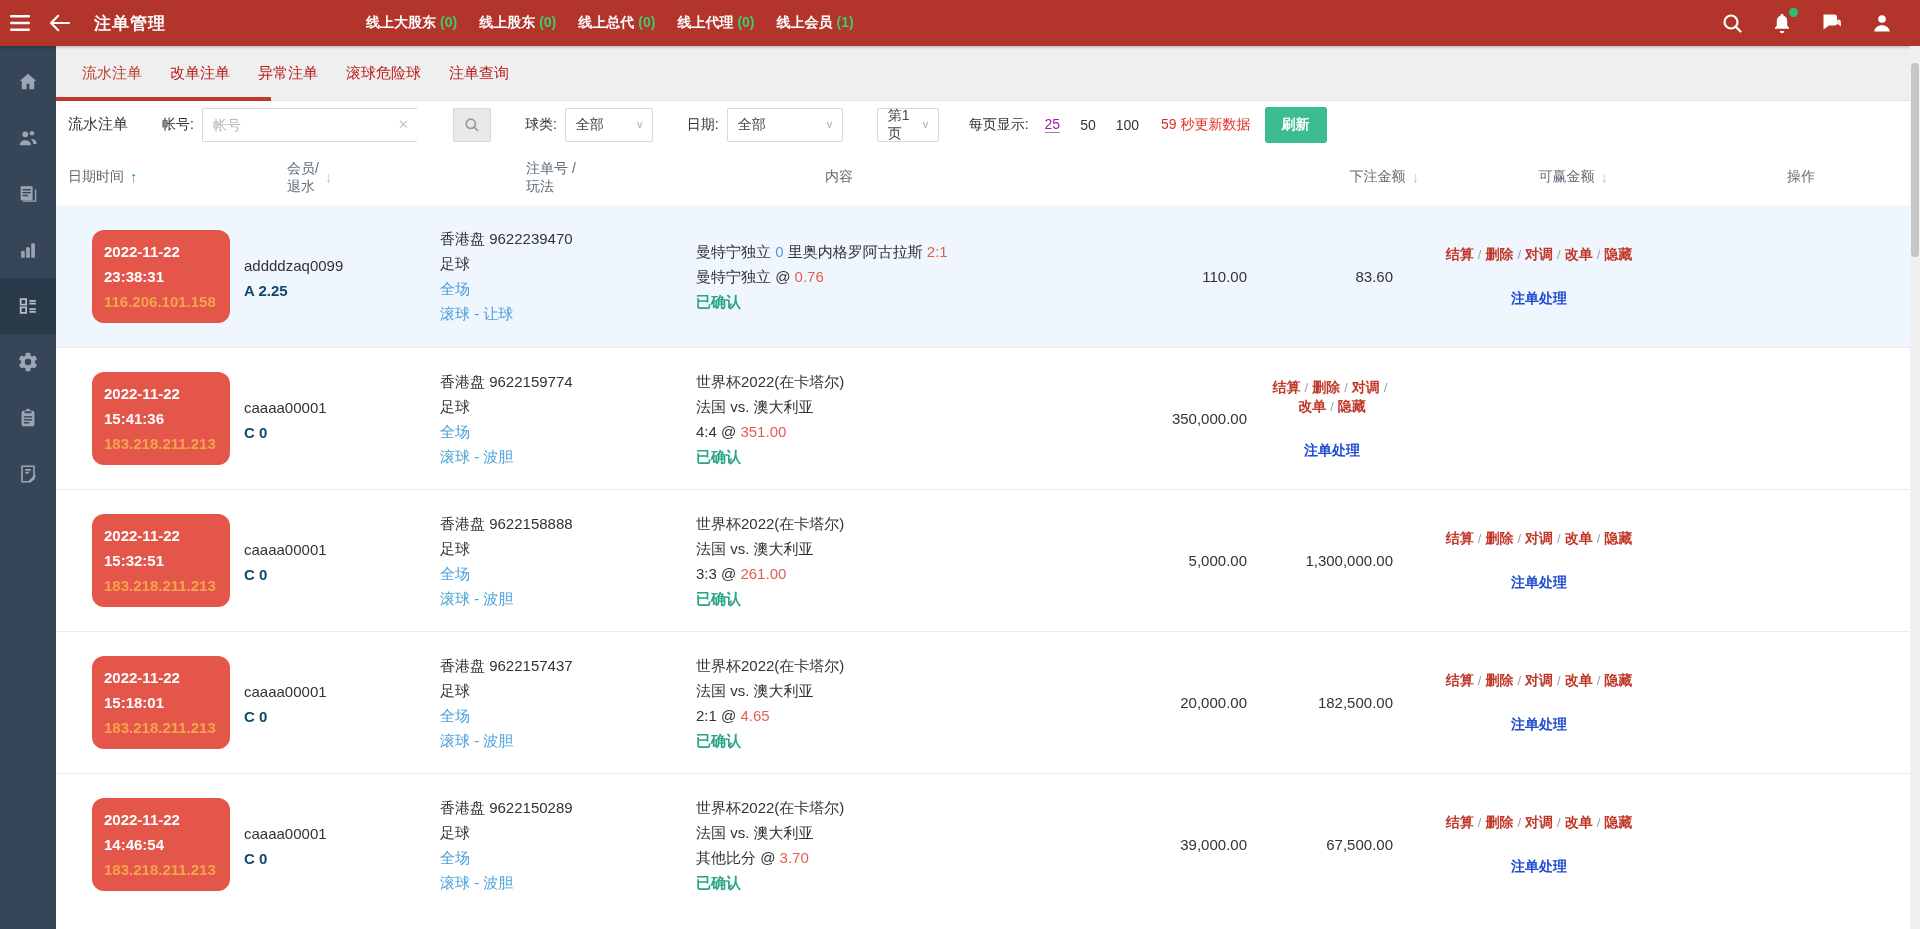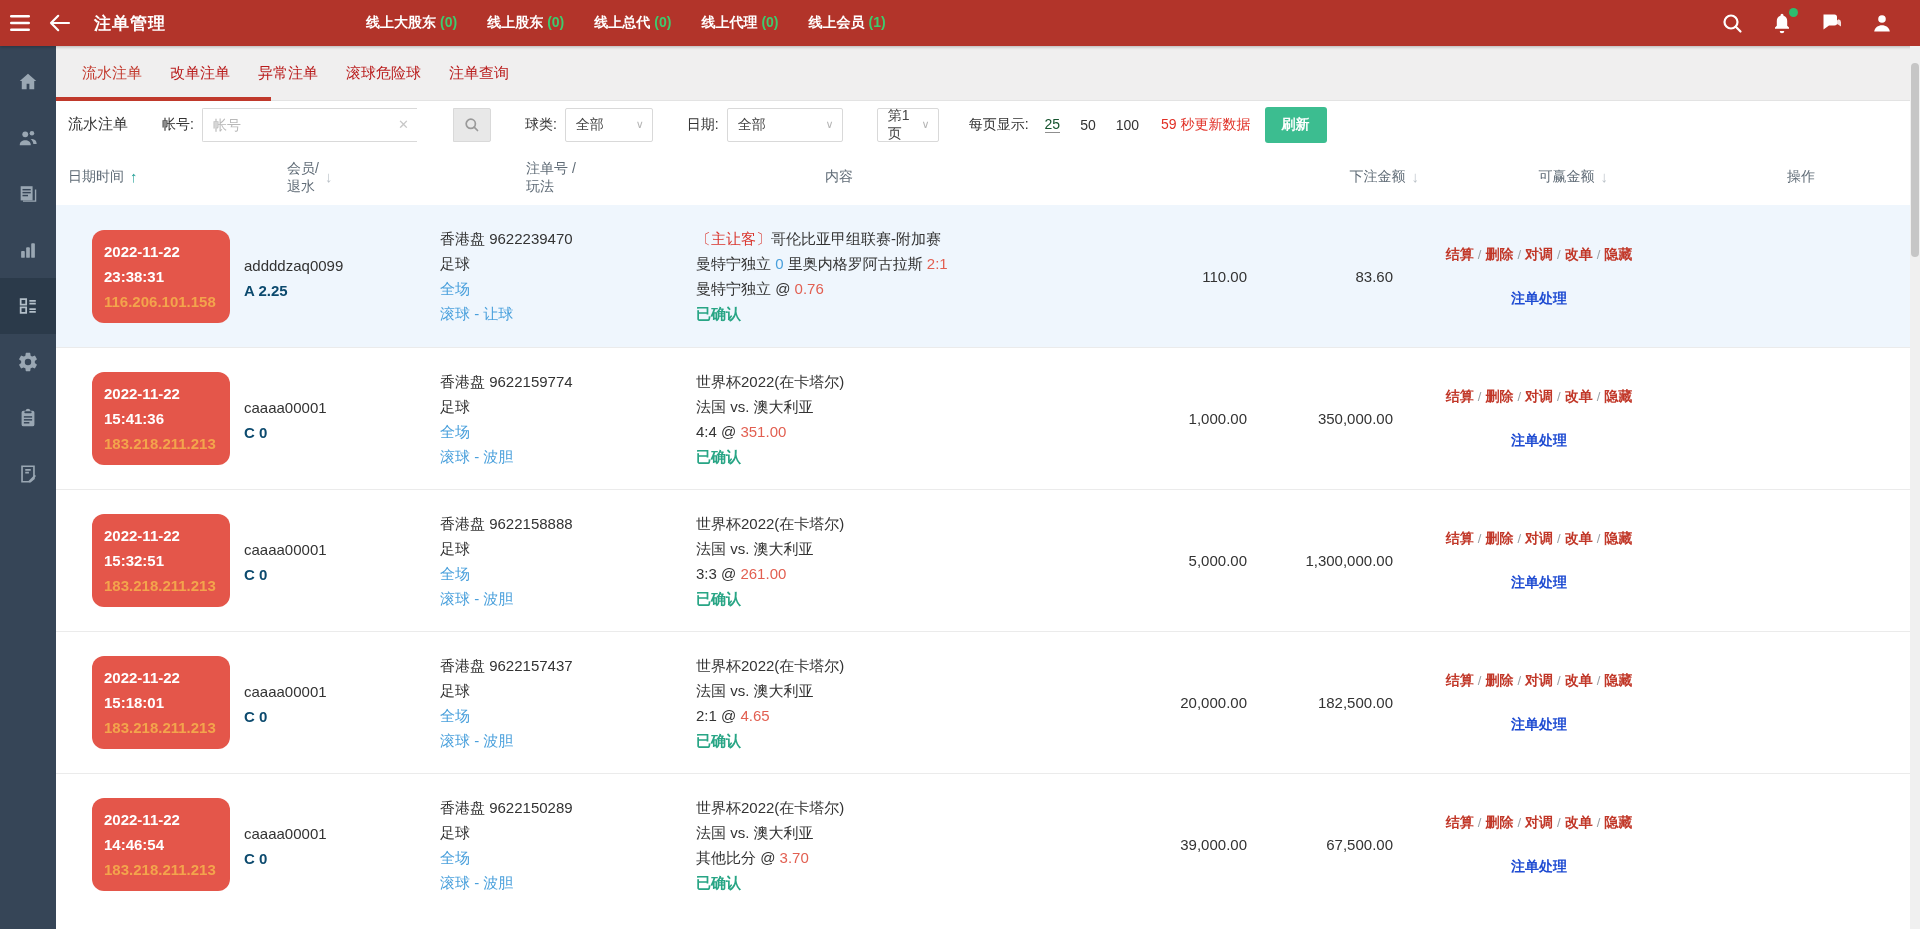--- a/index.html
+++ b/index.html
@@ -6,21 +6,21 @@
   html,body { width:1920px; height:929px; overflow:hidden; background:#fff;
     font-family:"Liberation Sans","DejaVu Sans",sans-serif; }
 
   
   .topbar { position:fixed; top:0; left:0; width:1920px; height:46px; background:#b2342a;
     display:flex; align-items:center; color:#fff; z-index:30; box-shadow:0 1px 3px rgba(0,0,0,.25); }
   .tb-btn { width:40px; height:46px; display:flex; align-items:center; justify-content:center;
     background:none; border:none; cursor:pointer; }
   .tb-btn svg { display:block; }
   .tb-title { font-size:17px; font-weight:bold; margin-left:14px; letter-spacing:1px; }
-  .tb-nav { display:flex; margin-left:200px; gap:30px; }
+  .tb-nav { display:flex; margin-left:200px; gap:22px; }
   .tb-nav a { color:#fff; text-decoration:none; font-size:14px; font-weight:600; cursor:pointer; }
   .tb-nav .cnt { color:#3ecb6e; margin-left:4px; font-weight:bold; }
   .tb-icons { margin-left:auto; display:flex; align-items:center; gap:26px; padding-right:26px; }
   .tb-ico { position:relative; width:24px; height:24px; cursor:pointer; background:none; border:none; }
   .tb-ico .dot { position:absolute; top:-3px; right:-4px; width:9px; height:9px; border-radius:50%;
     background:#2dbd6e; }
 
   
   .sidebar { position:fixed; top:46px; left:0; width:56px; bottom:0; background:#364557; z-index:20;
     padding-top:8px; }
@@ -51,21 +51,21 @@
   .clear-x { position:absolute; right:8px; top:8px; color:#c7c7c7; font-size:13px; cursor:pointer; }
   .searchbtn { width:38px; border:1px solid #d9d9d9; background:#e8e8e8; border-radius:0 2px 2px 0;
     display:flex; align-items:center; justify-content:center; cursor:pointer; }
   .selbox { height:34px; border:1px solid #d9d9d9; border-radius:2px; background:#fff;
     display:flex; align-items:center; justify-content:space-between; padding:0 8px 0 10px;
     color:#444; cursor:pointer; margin-right:34px; }
   .selbox .chev { color:#b5b5b5; margin-left:10px; font-size:11px; }
   .w-sport { width:88px; } .w-date { width:116px; } .w-page { width:62px; margin-right:30px; }
   .pp-label { margin-right:16px; }
   .pp-opt { color:#333; text-decoration:none; margin-right:20px; cursor:pointer; }
-  .pp-opt.sel { color:#14532d; border-bottom:1px solid #8f8f8f; }
+  .pp-opt.sel { color:#a21caf; border-bottom:1px solid #8f8f8f; }
   .countdown { color:#e12f25; margin:0 14px 0 2px; }
   .refreshbtn { width:62px; height:36px; background:#3cbd90; color:#fff; border:none; border-radius:3px;
     font-size:14px; font-weight:bold; cursor:pointer; font-family:inherit; }
 
   
   .grid { display:grid; grid-template-columns:180px 196px 256px 390px 181px 146px 268px auto; }
   .thead { height:57px; align-items:center; font-size:14px; color:#5f6b76; background:#fff;gap:43px; }
   .th { padding-left:8px; display:flex; align-items:center; gap:6px; }
   .th.first { padding-left:12px; }
   .th .two { line-height:18px; }
@@ -310,21 +310,20 @@
         <div class="member-name">addddzaq0099</div>
       <div class="member-grade">A 2.25</div>
       </div>
     <div class="cell">
         <div class="bl">香港盘 9622239470</div>
       <div class="bl">足球</div>
       <div class="bl"><a class="link-blue">全场</a></div>
       <div class="bl"><a class="link-blue">滚球 - 让球</a></div>
       </div>
     <div class="cell">
-      <div class="c-line"><span class="t-tag">〔主让客〕</span><span>哥伦比亚甲组联赛-附加赛</span></div>
       <div class="c-line"><span>曼特宁独立 </span><span class="t-blue"> 0 </span><span> 里奥内格罗阿古拉斯 </span><span class="t-red"> 2:1</span></div>
       <div class="c-line"><span>曼特宁独立</span> <span>@</span> <span class="t-red">0.76</span></div>
       <div class="c-line"><span class="t-green">已确认</span></div>
       </div>
     <div class="cell num">110.00</div>
     <div class="cell num">83.60</div>
     <div class="cell opsc">
       <div><a class="op-link">结算</a><span class="op-sep">/</span><a class="op-link">删除</a><span class="op-sep">/</span><a class="op-link">对调</a><span class="op-sep">/</span><a class="op-link">改单</a><span class="op-sep">/</span><a class="op-link">隐藏</a></div>
       <a class="process-link">注单处理</a></div>
     <div></div>
@@ -347,21 +346,20 @@
       <div class="bl">足球</div>
       <div class="bl"><a class="link-blue">全场</a></div>
       <div class="bl"><a class="link-blue">滚球 - 波胆</a></div>
       </div>
     <div class="cell">
       <div class="c-line"><span class="t-tag"></span><span>世界杯2022(在卡塔尔)</span></div>
       <div class="c-line"><span>法国  vs.  澳大利亚</span><span class="t-blue"></span><span></span><span class="t-red"></span></div>
       <div class="c-line"><span>4:4</span> <span>@</span> <span class="t-red">351.00</span></div>
       <div class="c-line"><span class="t-green">已确认</span></div>
       </div>
-    <div class="cell num">1,000.00</div>
     <div class="cell num">350,000.00</div>
     <div class="cell opsc">
       <div><a class="op-link">结算</a><span class="op-sep">/</span><a class="op-link">删除</a><span class="op-sep">/</span><a class="op-link">对调</a><span class="op-sep">/</span><a class="op-link">改单</a><span class="op-sep">/</span><a class="op-link">隐藏</a></div>
       <a class="process-link">注单处理</a></div>
     <div></div>
   </div>
 
   <div class="grid trow">
     <div class="cell">
         <div class="datebox">

